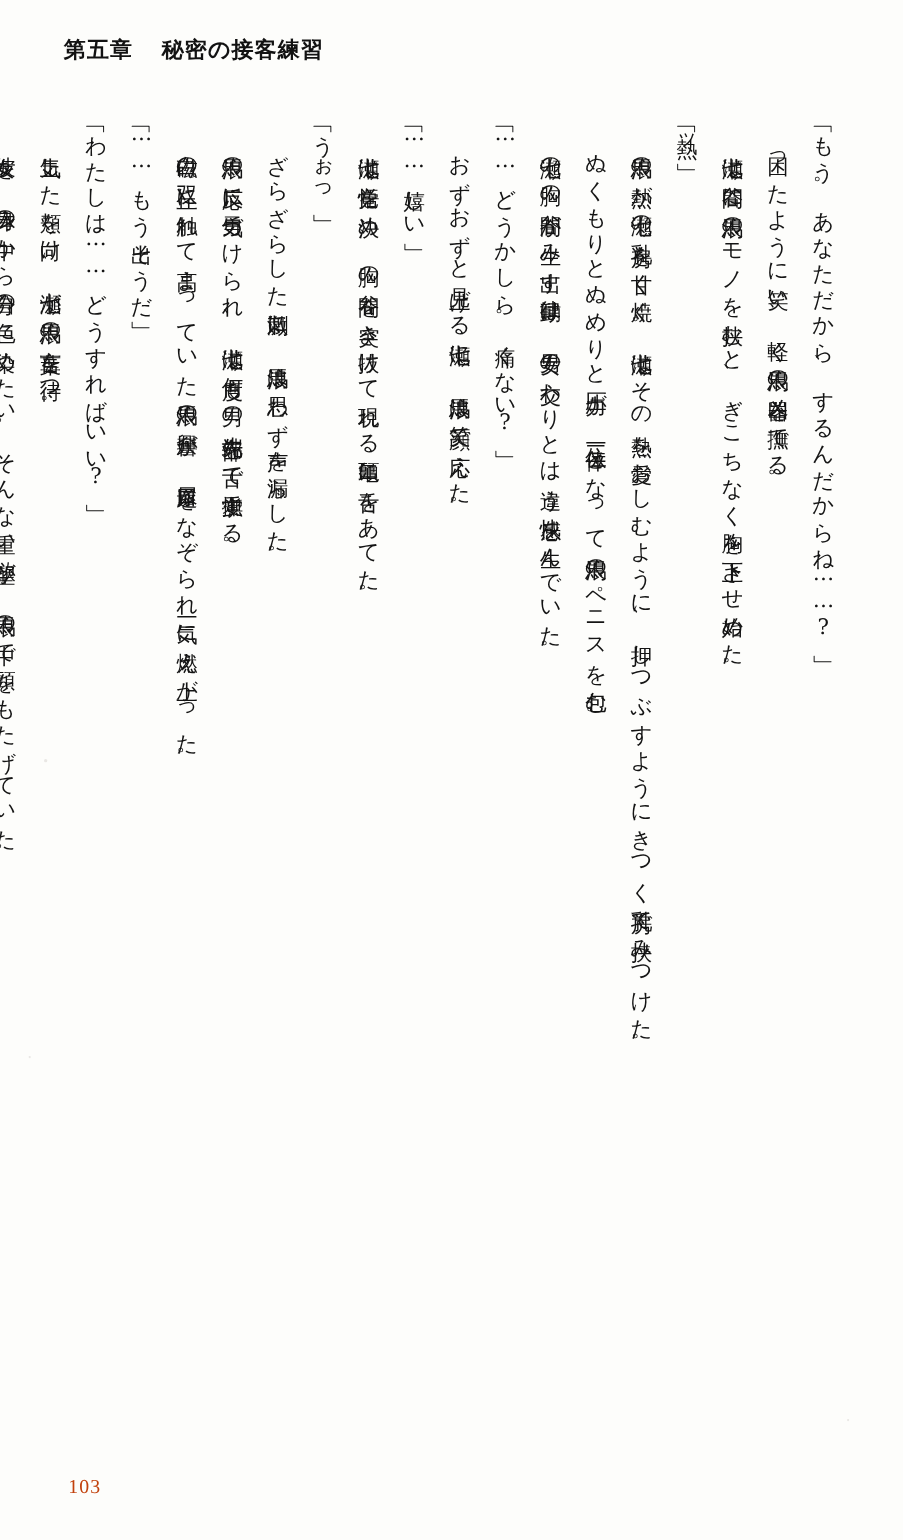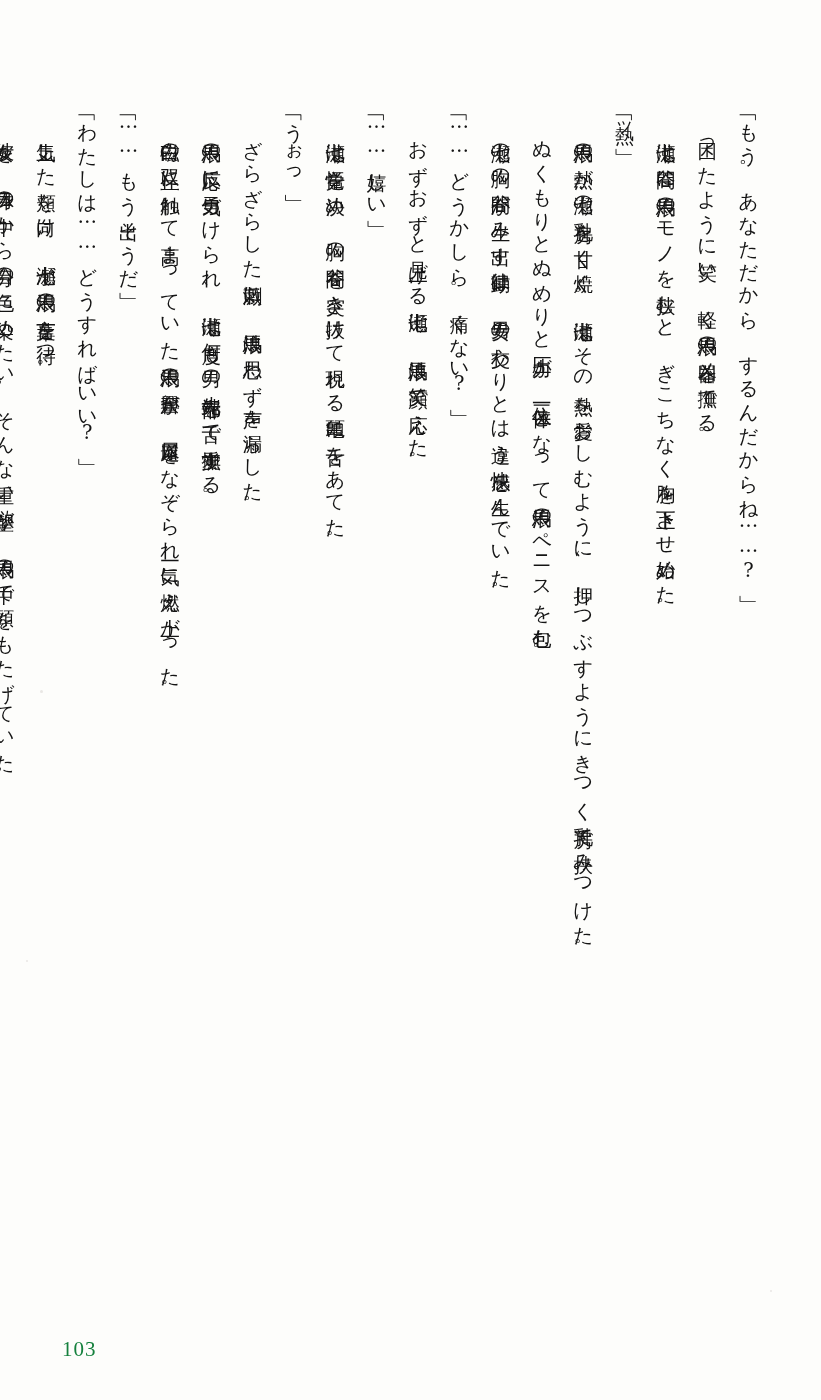--- a/index.html
+++ b/index.html
@@ -72,39 +72,43 @@
   }
   .vtext p.indent {
     text-indent: 19px;
   }
 
   
   .page-number {
     position: absolute;
     left: 62px;
     bottom: 38px;
-    font-size: 21px;
+    font-size: 18px;
     font-family: "Liberation Serif", serif;
-    color: #15803d;
+    color: #c2410c;
     letter-spacing: 1px;
   }
 
   
   .speckle {
     position: absolute;
     background: #d8d6d2;
     border-radius: 50%;
     opacity: .55;
   }
 </style>
 </head>
 <body>
 
 <div class="page">
 
+  <div class="chapter-header">
+    <span class="chapter-number">第五章</span>
+    <span class="chapter-title">秘密の接客練習</span>
+  </div>
 
   <div class="body-area">
     <div class="vtext" id="vtext">
         <p>「もう。あなただから、するんだからね……?」</p>
         <p class="indent">困ったように笑い、軽く浪馬の凶器を撫でる。</p>
         <p class="indent">七瀬は谷間に浪馬のモノを挟むと、ぎこちなく胸を上下させ始めた。</p>
         <p>「熱ッ」</p>
         <p class="indent">浪馬の熱が七瀬の乳房を甘く焼く。七瀬はその熱を愛おしむように、押しつぶすようにきつく乳房で挟みつけた。</p>
         <p class="indent">ぬくもりとぬめりと圧力が、三位一体となって浪馬のペニスを包む。</p>
         <p class="indent">七瀬の胸の谷間が生み出す律動は、男女の交わりとは違う快感を生んでいた。</p>

